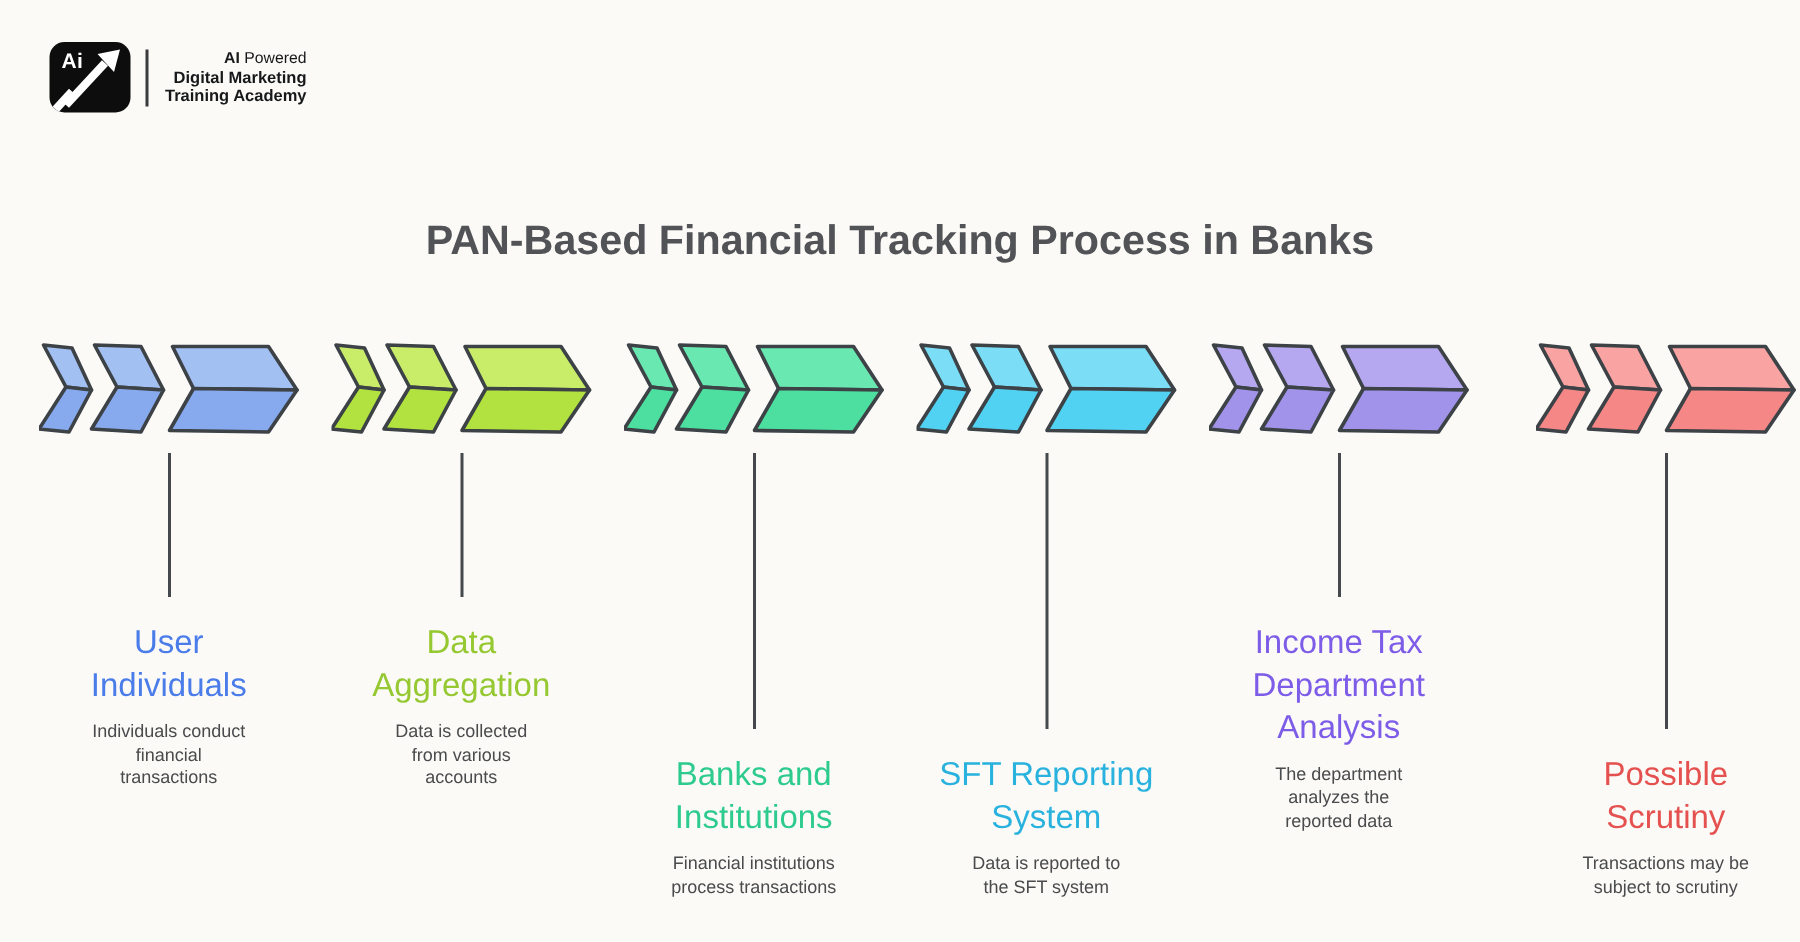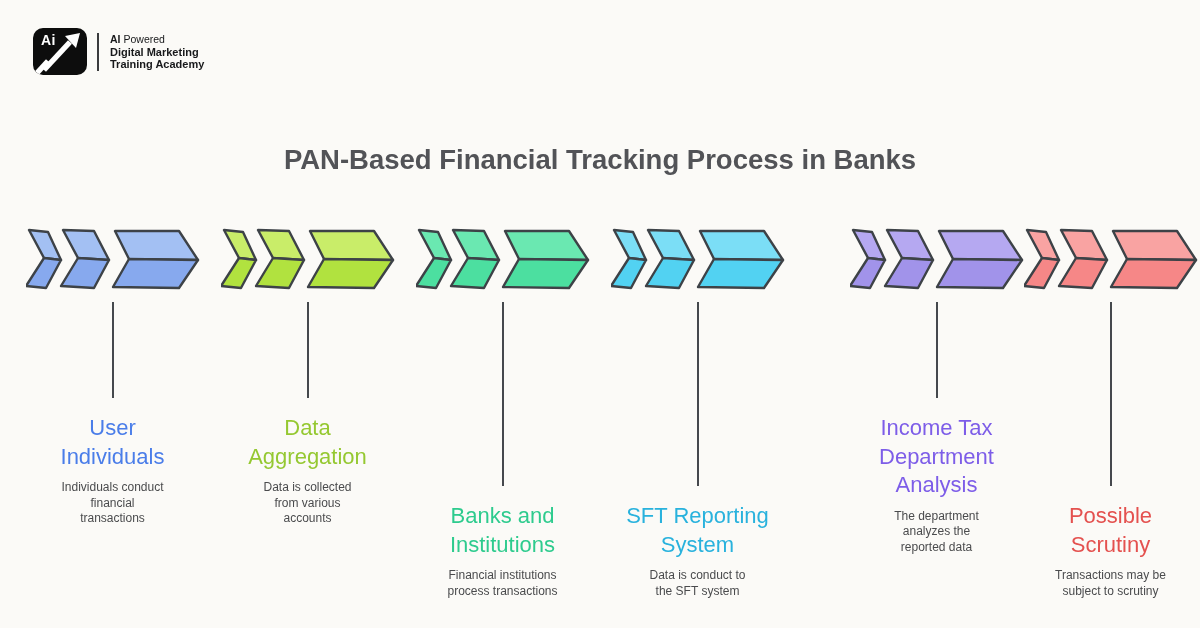--- a/index.html
+++ b/index.html
@@ -16,42 +16,42 @@
   .logo-box{
     position:relative;width:54px;height:47px;border-radius:10px;
     background:var(--logo-bg,#0d0d0d);flex:0 0 auto;overflow:hidden;
   }
   .monogram{
     position:absolute;top:4px;left:8px;color:#ffffff;
     font-size:14px;font-weight:700;letter-spacing:.3px;
   }
   .logo-arrow{position:absolute;top:0;left:0;}
   .brand-divider{width:2px;height:38px;background:#3a3b3d;margin:5px 0 0 10px;flex:0 0 auto;}
-  .brand-text{margin-left:11px;padding-top:5px;color:#17181a;font-size:10.5px;line-height:12.5px;}
+  .brand-text{margin-left:11px;padding-top:5px;color:#17181a;font-size:10.5px;line-height:12.5px;text-align:right;}
   .brand-line1 strong{margin-right:3px;}
   .brand-line2,.brand-line3{font-weight:700;font-size:11px;}
 
   
   .page-title{
     position:absolute;top:144px;left:0;width:100%;
     margin:0;text-align:center;
     font-size:27.5px;font-weight:700;color:var(--title-text,#525357);
   }
 
   
   .step{
     position:absolute;top:228px;width:185px;
     display:flex;flex-direction:column;align-items:center;
     text-align:center;
   }
   .step:nth-of-type(1){left:20px;}
   .step:nth-of-type(2){left:215px;}
   .step:nth-of-type(3){left:410px;}
   .step:nth-of-type(4){left:605px;}
-  .step:nth-of-type(5){left:844px;}
+  .step:nth-of-type(5){left:800px;}
   .step:nth-of-type(6){left:1018px;}
 
   .arrow{display:block;flex:0 0 auto;}
   .arrow polygon{
     stroke:var(--outline,#3d4247);
     stroke-width:2.4;
     stroke-linejoin:round;
   }
   .ph-top{fill:var(--top,#ccc);}
   .ph-bot{fill:var(--bot,#bbb);}
@@ -152,21 +152,21 @@
       <polygon class="ph-top" points="3,2 22,4 35,32 18,30"></polygon>
         <polygon class="ph-bot" points="18,30 35,32 20,60 0,58"></polygon>
       <polygon class="ph-top" points="37,2 68,3 83,32 52,30"></polygon>
         <polygon class="ph-bot" points="52,30 83,32 68,60 35,58"></polygon>
       <polygon class="ph-top" points="89,3 153,3 172,32 103,31"></polygon>
         <polygon class="ph-bot" points="103,31 172,32 153,60 87,59"></polygon>
     </svg>
     <div class="connector"></div>
     <div class="step-title">SFT Reporting
 System</div>
-    <div class="step-body">Data is conduct to
+    <div class="step-body">Data is reported to
 the SFT system</div>
   </div>
 
   <div class="step s-short" style="--top: #b5a8f1; --bot: #a193ea; --title: #7d5de8;">
     <svg class="arrow" width="174" height="62" viewBox="0 0 174 62" aria-hidden="true">
       <polygon class="ph-top" points="3,2 22,4 35,32 18,30"></polygon>
         <polygon class="ph-bot" points="18,30 35,32 20,60 0,58"></polygon>
       <polygon class="ph-top" points="37,2 68,3 83,32 52,30"></polygon>
         <polygon class="ph-bot" points="52,30 83,32 68,60 35,58"></polygon>
       <polygon class="ph-top" points="89,3 153,3 172,32 103,31"></polygon>

